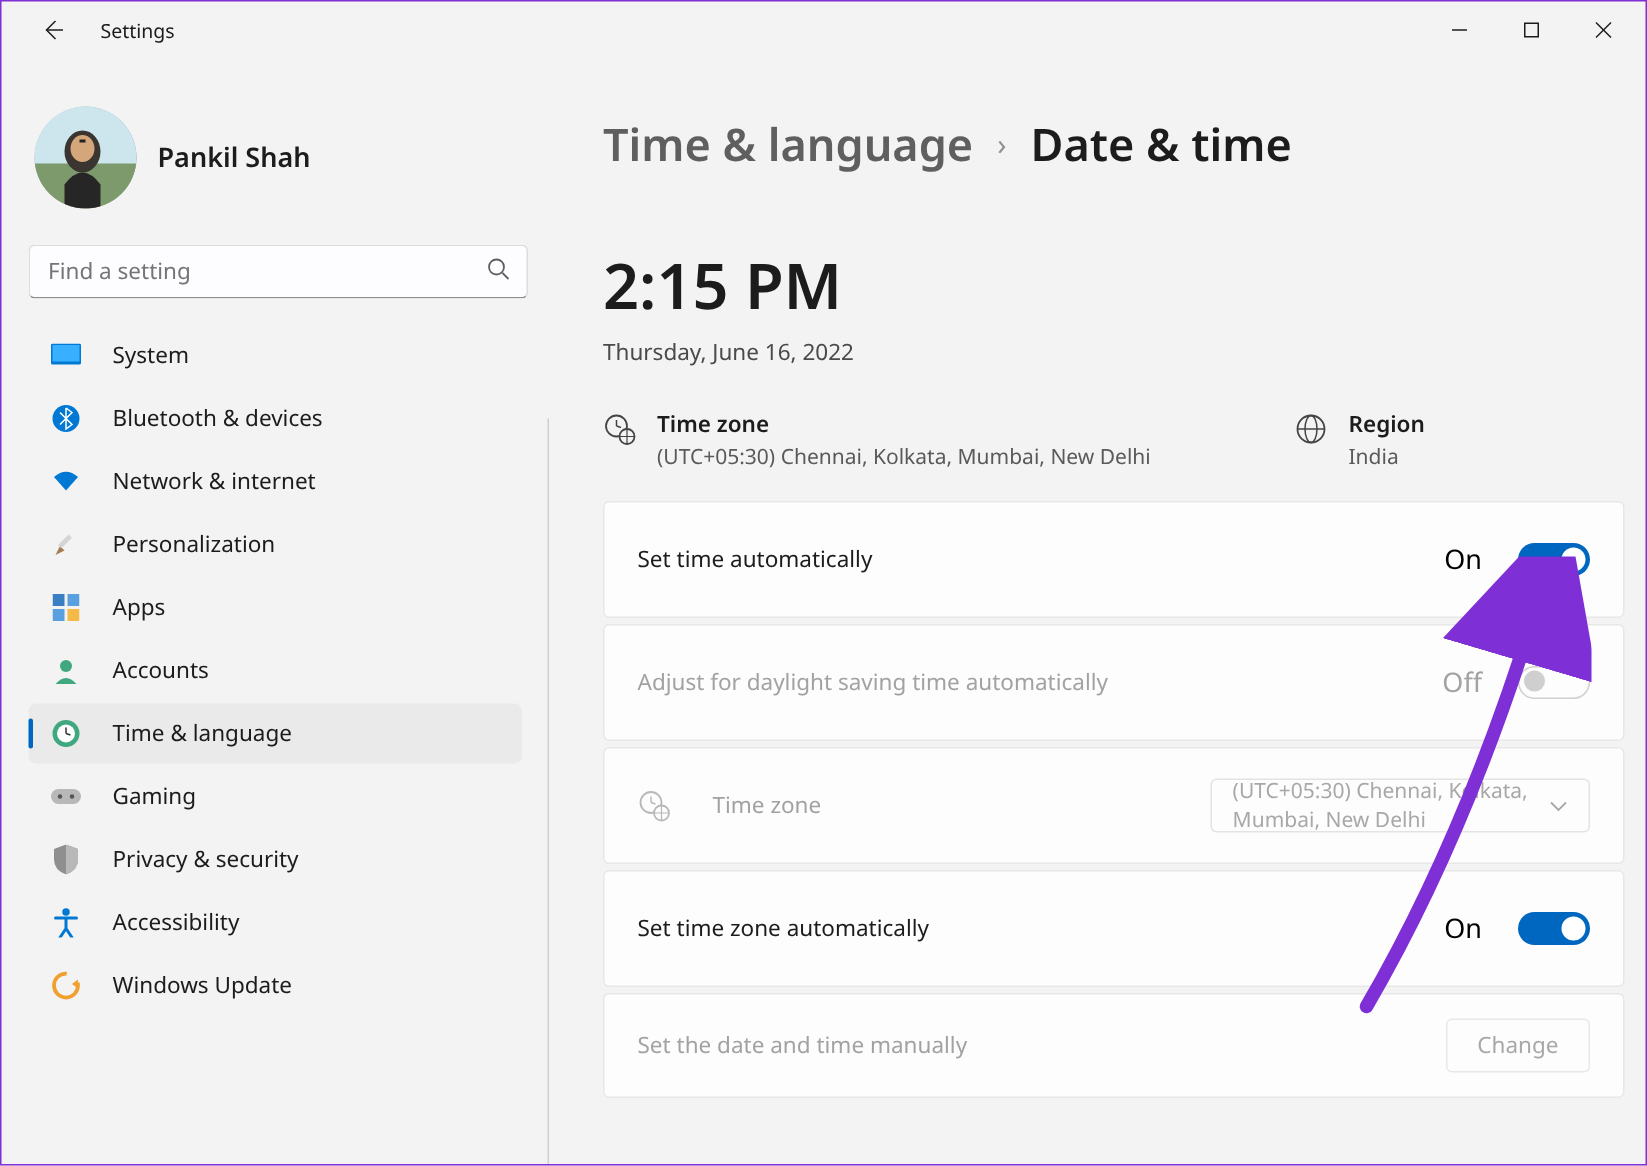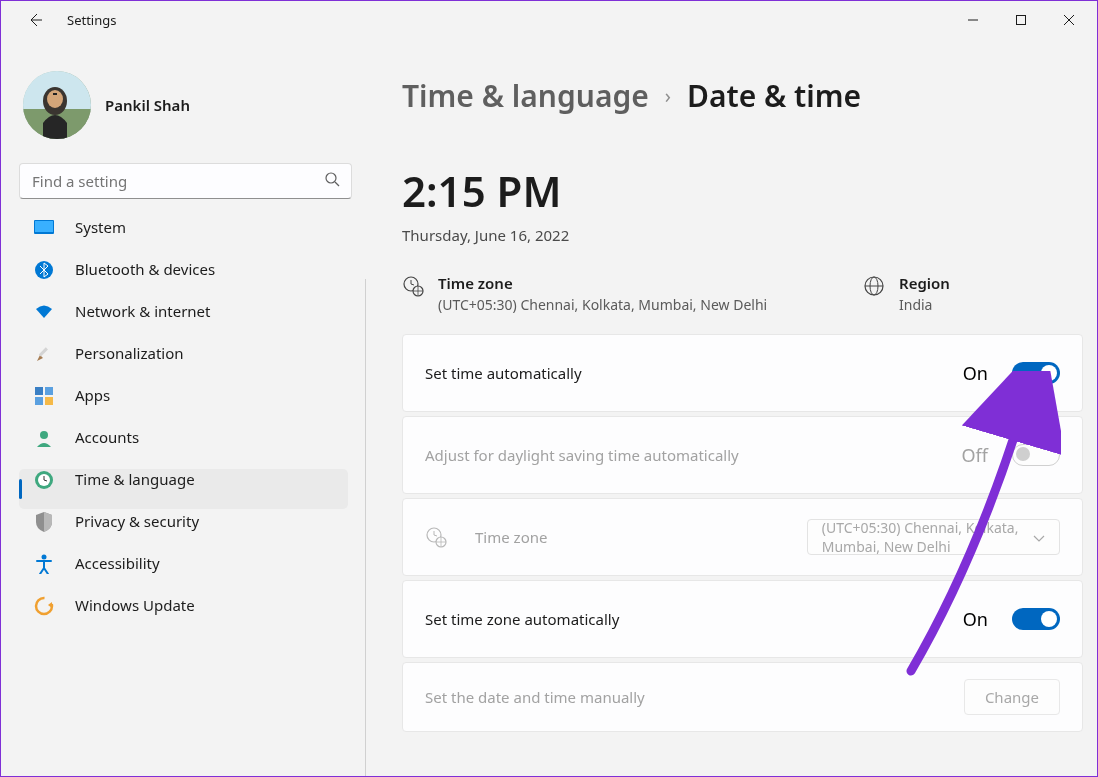--- a/index.html
+++ b/index.html
@@ -14,30 +14,30 @@
   .win-ctrl { width: 48px; height: 32px; display: flex; align-items: center; justify-content: center; cursor: pointer; }
 
   
   .layout { display: flex; height: calc(100% - 38px); }
   .sidebar { width: 365px; padding: 22px 10px 0 18px; display: flex; flex-direction: column; position: relative; }
 
   
   .user-row { display: flex; align-items: center; gap: 14px; margin: 10px 0 20px 4px; }
   .avatar { width: 68px; height: 68px; border-radius: 50%; background: radial-gradient(circle at 30% 30%, #c9e2ea, #89a488 60%, #6a7d5c);} 
   .avatar svg { display: block; }
-  .user-name { font-size: 15px; font-weight: 600; color: #1c1c1c; }
+  .user-name { font-size: 18px; font-weight: 600; color: #1c1c1c; }
 
   
   .search-wrap { position: relative; margin: 4px 4px 18px 0; }
   .search-input { width: 100%; height: 36px; padding: 0 40px 0 12px; font-size: 15px; background: #fdfdff; border: 1px solid #dcdcdc; border-radius: 4px; border-bottom: 1.5px solid #8f8f8f; outline: none; }
   .search-icon { position: absolute; right: 12px; top: 50%; transform: translateY(-50%); }
 
   
   .nav { display: flex; flex-direction: column; gap: 2px; padding-right: 8px; }
-  .nav-item { display: flex; align-items: flex-start; gap: 20px; height: 40px; padding: 0 14px; border-radius: 5px; cursor: pointer; font-size: 15px; color: #1c1c1c; position: relative; }
+  .nav-item { display: flex; align-items: center; gap: 20px; height: 40px; padding: 0 14px; border-radius: 5px; cursor: pointer; font-size: 15px; color: #1c1c1c; position: relative; }
   .nav-item.selected { background: #eaeaea; }
   .nav-item.selected::before { content: ""; position: absolute; left: 0; top: 10px; bottom: 10px; width: 3px; background: #0067c0; border-radius: 2px; }
   .nav-icon { width: 22px; height: 22px; display: flex; align-items: center; justify-content: center; flex-shrink: 0; }
 
   .scroll-sep { position: absolute; right: 0; top: 240px; bottom: 0; width: 1px; background: #d0d0d0; }
 
   
   .main { flex: 1; padding: 24px 14px 0 36px; overflow-y: hidden; }
   .crumbs { display: flex; align-items: center; gap: 16px; margin-top: 12px; }
   .crumb-parent { font-size: 30px; color: #5f5f5f; font-weight: 600; }
@@ -205,20 +205,30 @@
               <circle cx="10" cy="10" r="9" fill="#3fa87f"></circle>
               <circle cx="10" cy="10" r="6" fill="#fff"></circle>
               <line x1="10" y1="10" x2="10" y2="6" stroke="#333" stroke-width="1"></line>
               <line x1="10" y1="10" x2="13" y2="11" stroke="#333" stroke-width="1"></line>
             </svg>
           </span>
         <span>Time &amp; language</span>
       </div>
       <div class="nav-item">
         <span class="nav-icon">
+            <svg width="20" height="14" viewBox="0 0 20 14">
+              <rect x="0" y="2" width="20" height="10" rx="5" fill="#b8b8b8"></rect>
+              <circle cx="6" cy="7" r="1.5" fill="#555"></circle>
+              <circle cx="14" cy="7" r="1.5" fill="#555"></circle>
+            </svg>
+          </span>
+        <span>Gaming</span>
+      </div>
+      <div class="nav-item">
+        <span class="nav-icon">
             <svg width="16" height="20" viewBox="0 0 16 20">
               <path d="M8 0 L16 3 V10 Q16 17 8 20 Q0 17 0 10 V3 Z" fill="#8f8f8f"></path>
               <path d="M8 0 L16 3 V10 Q16 17 8 20 V0 Z" fill="#b8b8b8"></path>
             </svg>
           </span>
         <span>Privacy &amp; security</span>
       </div>
       <div class="nav-item">
         <span class="nav-icon">
             <svg width="18" height="20">

